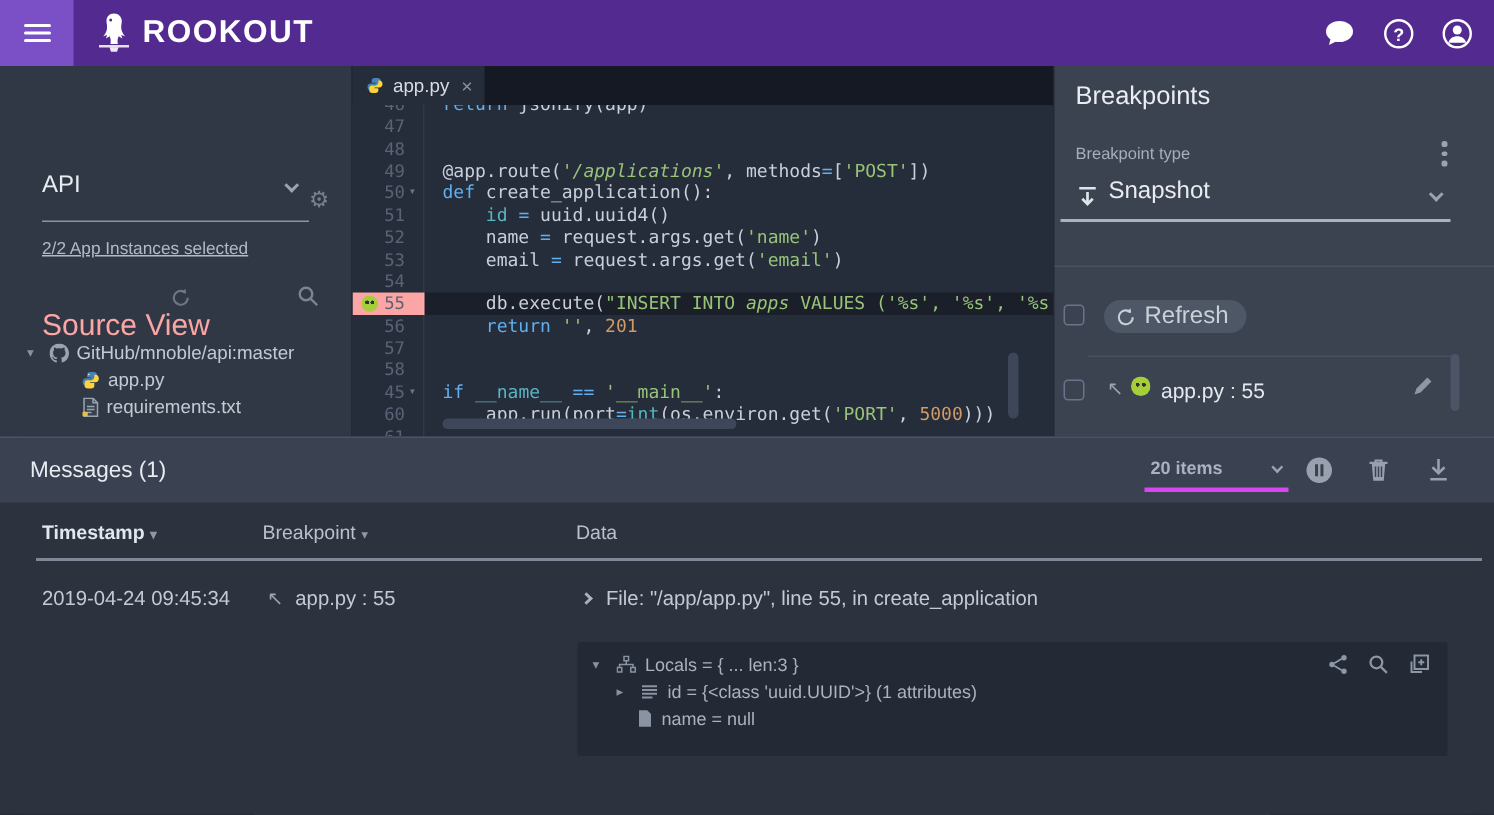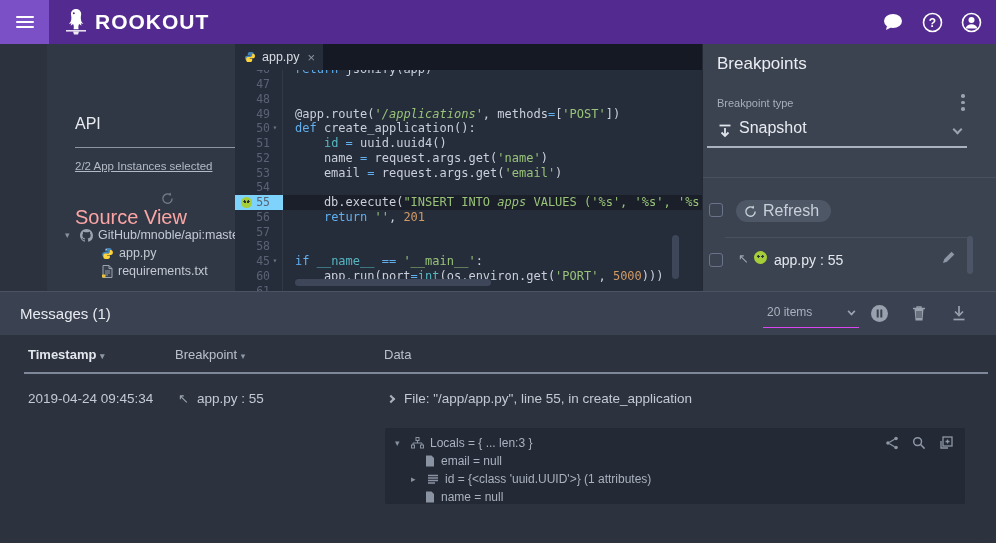--- a/index.html
+++ b/index.html
@@ -9,21 +9,21 @@
 
   
   .hdr { position:absolute; top:0; left:0; right:0; height:44px; background:#532b90; display:flex; align-items:center; }
   .burger { width:49px; height:44px; background:#7b50c7; display:flex; align-items:center; justify-content:center; cursor:pointer; }
   .burger span { display:block; width:18px; height:2px; background:#fff; border-radius:1px; box-shadow:0 5px 0 #fff, 0 -5px 0 #fff; }
   .logo { display:flex; align-items:center; margin-left:14px; gap:6px; }
   .logo-text { color:#fff; font-size:21px; font-weight:800; letter-spacing:1px; }
   .hdr-icons { position:absolute; right:14px; top:0; height:44px; display:flex; align-items:center; gap:18px; }
 
   
-  .lpanel { position:absolute; left:0; top:44px; width:235px; height:247px; background:#313845; border-right:1px solid #232935;margin-left:47px; }
+  .lpanel { position:absolute; left:0; top:44px; width:235px; height:247px; background:#313845; border-right:1px solid #232935; }
   .api-select { position:absolute; left:28px; top:60px; width:178px; height:44px; border-bottom:1px solid #8b94a3; cursor:pointer; }
   .api-select .val { font-size:16px; color:#e8ebf0; line-height:40px; }
   .gear { position:absolute; left:206px; top:82px; font-size:15px; color:#76808f; cursor:pointer; line-height:1; }
   .chev { display:inline-block; width:7px; height:7px; border-left:2px solid #9aa3b0; border-bottom:2px solid #9aa3b0; transform:rotate(-45deg); }
   .api-select .chev { position:absolute; right:8px; top:16px; }
   .instances { position:absolute; left:28px; top:116px; font-size:11.5px; color:#b3bac6; text-decoration:underline; cursor:pointer; }
   .srcview { position:absolute; left:28px; top:162px; font-size:20px; color:#fca5a5; }
   .srcview-refresh { position:absolute; left:114px; top:148px; cursor:pointer; opacity:.7; }
   .srcview-search { position:absolute; left:198px; top:146px; cursor:pointer; }
   .tree { position:absolute; left:18px; top:182px; font-size:12.5px; color:#c3cad4; }
@@ -36,21 +36,21 @@
   .tabbar { position:absolute; top:0; left:0; right:0; height:26px; background:#141924; }
   .tab { position:absolute; left:0; top:0; height:26px; width:88px; background:#262d3a; display:flex; align-items:center; gap:6px; padding:0 9px; cursor:pointer; }
   .tab .lbl { font-size:12.5px; color:#d8dce4; }
   .tab .x { color:#8a93a2; font-size:13px; margin-left:2px; cursor:pointer; }
   .code { position:absolute; top:26px; left:0; right:0; bottom:0; overflow:hidden; font-family:"DejaVu Sans Mono", monospace; font-size:12px; }
   .crow { display:flex; height:14.75px; line-height:14.75px; }
   .crow.partial { height:7px; overflow:hidden; }
   .crow.partial .gut, .crow.partial .src { margin-top:-8px; }
   .crow.hl { background:#1a1f29; }
   .gut { width:48px; flex:none; display:flex; justify-content:flex-end; align-items:center; color:#5a6375; font-size:11.5px; position:relative; border-right:1px solid rgba(255,255,255,0.06); padding-right:2px; }
-  .crow.hl .gut { background:#7dd3fc; }
+  .crow.hl .gut { background:#fca5a5; }
   .fold { width:10px; font-size:8px; color:#6b7587; text-align:center; }
   .src { padding-left:12px; white-space:pre; color:#c9cfdb; }
   .tk-k { color:#61afef; } .tk-b { color:#56b6c2; }
   .tk-s { color:#98c379;text-align:right; } .tk-si { color:#98c379; font-style:italic; }
   .tk-num { color:#d19a66; } .tk-d { color:#c9cfdb; }
   .rook-dot { display:inline-block; border-radius:50%; background:
       radial-gradient(circle at 34% 42%, #2b323e 1.2px, transparent 1.4px),
       radial-gradient(circle at 66% 42%, #2b323e 1.2px, transparent 1.4px), #a6ce39; }
   .gut .rook-dot { position:absolute; left:6px; top:2px; width:11px; height:11px; cursor:pointer; }
   .hscroll { position:absolute; left:60px; bottom:5px; width:196px; height:7px; border-radius:4px; background:#3d4759; cursor:pointer; }
@@ -74,21 +74,21 @@
   .nw-arrow { font-size:13px; color:#9aa3b0; }
   .rpanel .nw-arrow { position:absolute; left:35px; top:207px; }
   .rpanel .rook-dot { position:absolute; left:51px; top:207px; width:13px; height:13px; }
   .pencil { position:absolute; left:238px; top:206px; cursor:pointer; }
   .rscroll { position:absolute; left:264px; top:192px; width:6px; height:38px; border-radius:3px; background:#4b5565; cursor:pointer; }
 
   
   .messages { position:absolute; left:0; top:291px; width:996px; height:252px; background:#2c333f;border-radius:17px; }
   .mhdr { position:absolute; top:0; left:0; right:0; height:44px; background:#3a4150; border-top:1px solid #4b5363; }
   .mtitle { position:absolute; left:20px; top:13px; font-size:15px; color:#e8ebf0; }
-  .psize { position:absolute; left:763px; top:6px; width:96px; height:30px; border-bottom:1px solid #d946ef; cursor:pointer; }
+  .psize { position:absolute; left:763px; top:6px; width:96px; height:30px; border-bottom:3px solid #d946ef; cursor:pointer;font-weight:bold; }
   .psize .val { font-size:12px; color:#aab2bf; line-height:28px; padding-left:4px; }
   .psize .chev { position:absolute; right:4px; top:10px; transform:rotate(-45deg) scale(.8); }
   .mico { position:absolute; top:12px; cursor:pointer; }
   .thead { position:absolute; top:56px; left:0; right:0; height:22px; font-size:13px; }
   .th { position:absolute; color:#b9c1cd; cursor:pointer; }
   .th .sort { font-size:9px; color:#8e97a6; }
   .th-underline { position:absolute; left:24px; right:8px; top:81px; height:2px; background:#7f8899; }
   .mrow { position:absolute; top:100px; left:0; right:0; font-size:13.5px; color:#c4cad4; }
   .cell-ts { position:absolute; left:28px; }
   .cell-bp { position:absolute; left:178px; display:flex; gap:8px; align-items:center; }
@@ -432,28 +432,20 @@
         <span>
           <svg width="13" height="12" viewBox="0 0 13 12">
               <rect x="5" y="0.5" width="3" height="3" fill="none" stroke="#8a93a2"></rect>
               <rect x="0.5" y="8" width="3" height="3" fill="none" stroke="#8a93a2"></rect>
               <rect x="9.5" y="8" width="3" height="3" fill="none" stroke="#8a93a2"></rect>
               <path d="M6.5 3.5V6M2 8V6h9v2" fill="none" stroke="#8a93a2"></path>
             </svg>
         </span>
         <span>Locals = { ... len:3 }</span>
       </div>
-      <div class="lrow leaf">
-        <span>
-          <svg width="10" height="12" viewBox="0 0 10 12">
-              <path d="M1 .5h5.5L9 3v8.5H1z" fill="#8a93a2"></path>
-            </svg>
-        </span>
-        <span>email = null</span>
-      </div>
       <div class="lrow child">
         <span class="caret">▸</span>
         <span>
           <svg width="12" height="11" viewBox="0 0 12 11">
               <path d="M1 1.5h10M1 4h10M1 6.5h10M1 9h7" stroke="#8a93a2" stroke-width="1.4"></path>
             </svg>
         </span>
         <span>id = {&lt;class 'uuid.UUID'&gt;} (1 attributes)</span>
       </div>
       <div class="lrow leaf">

